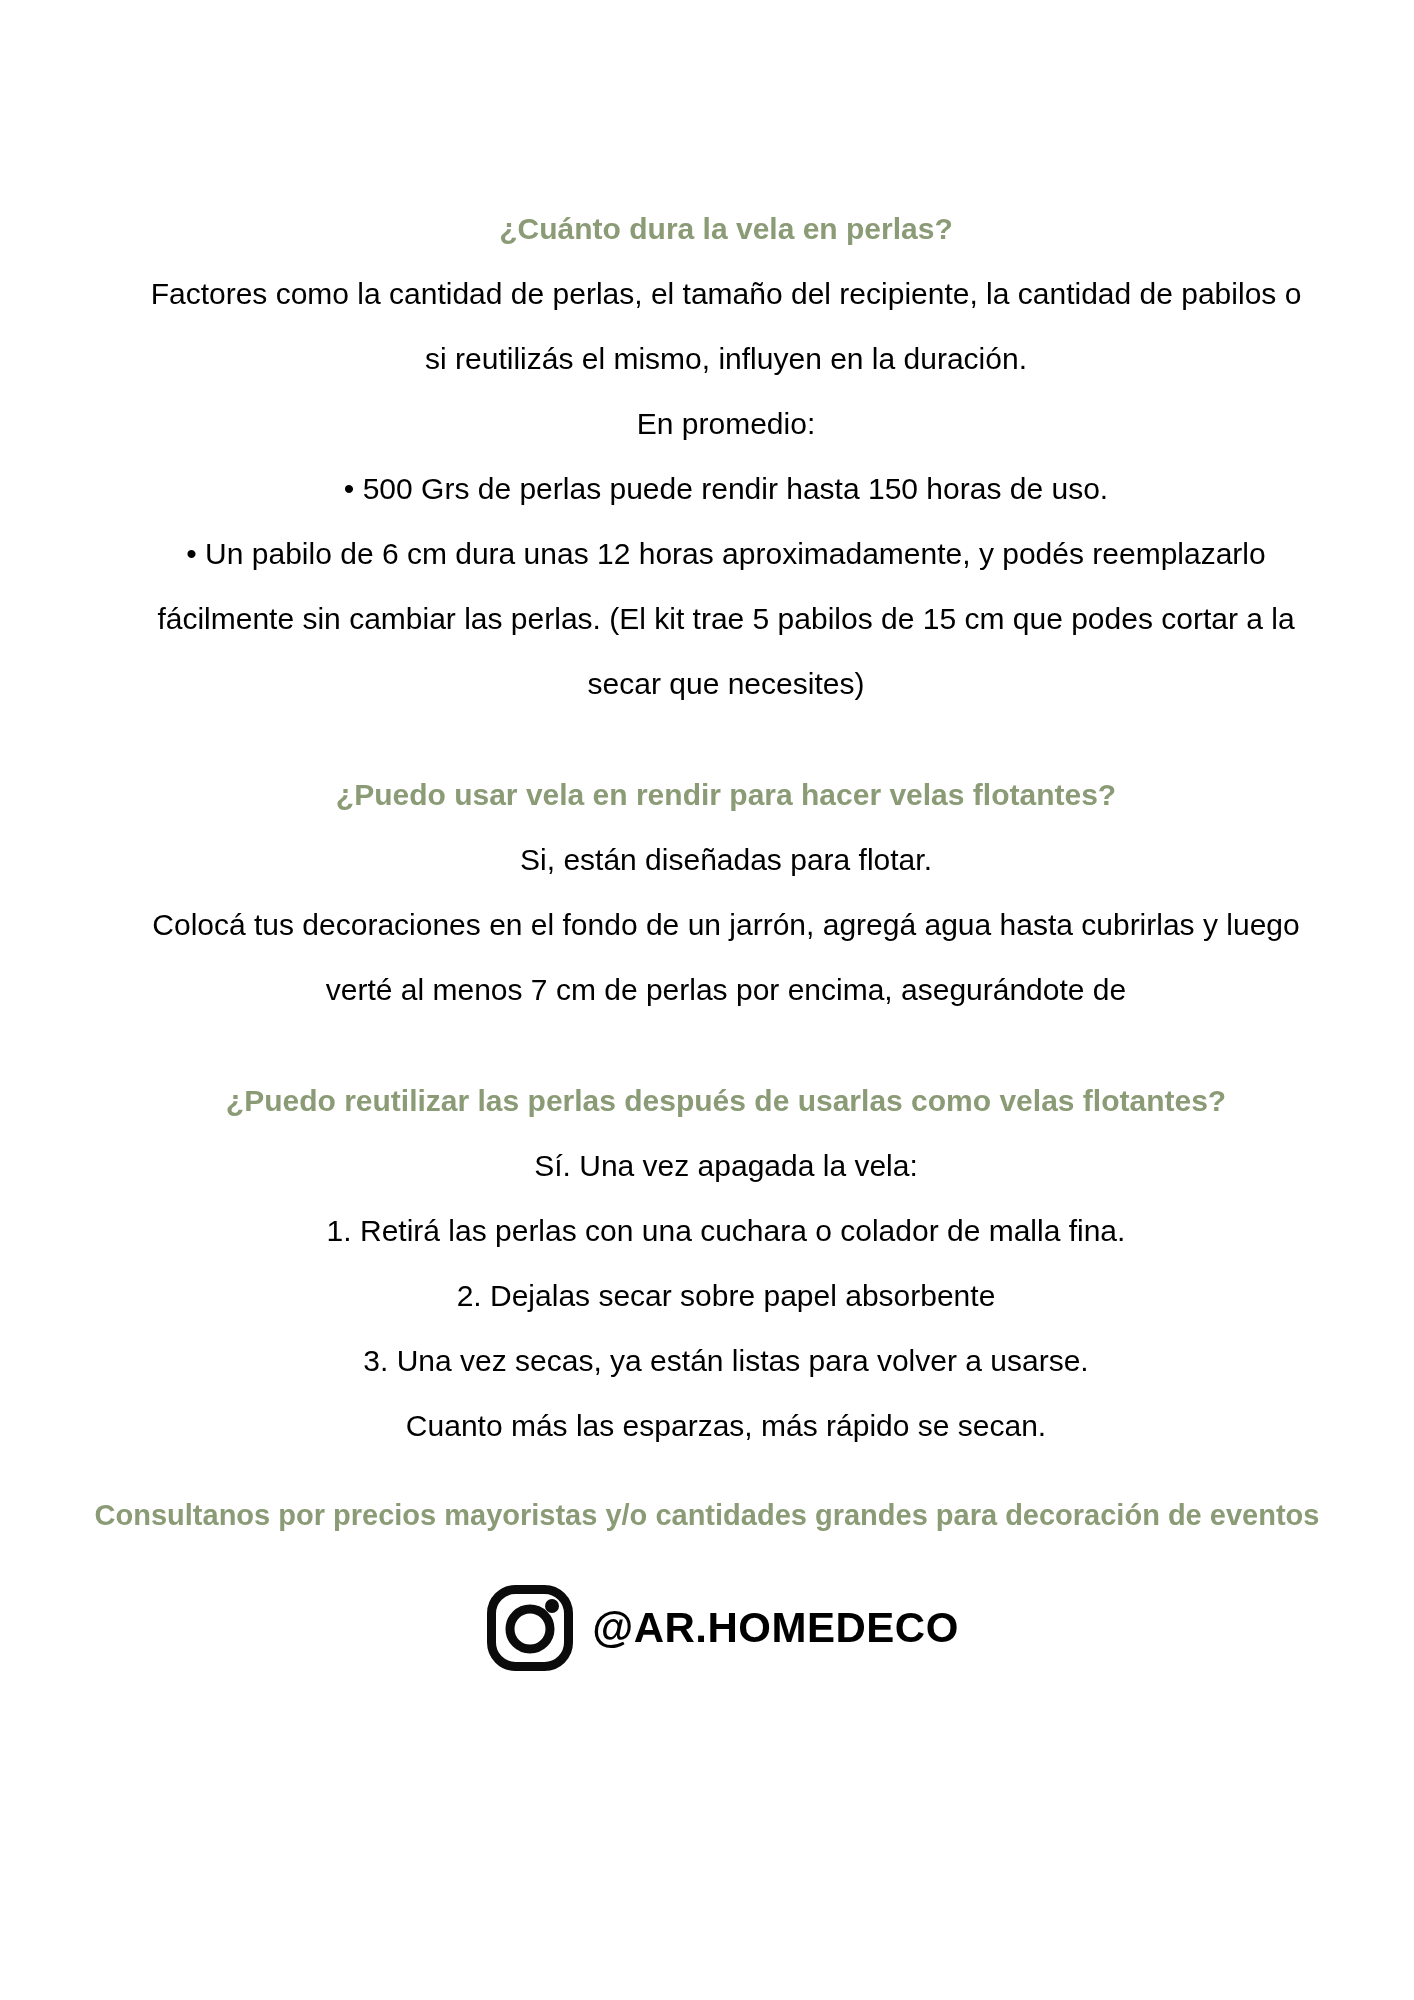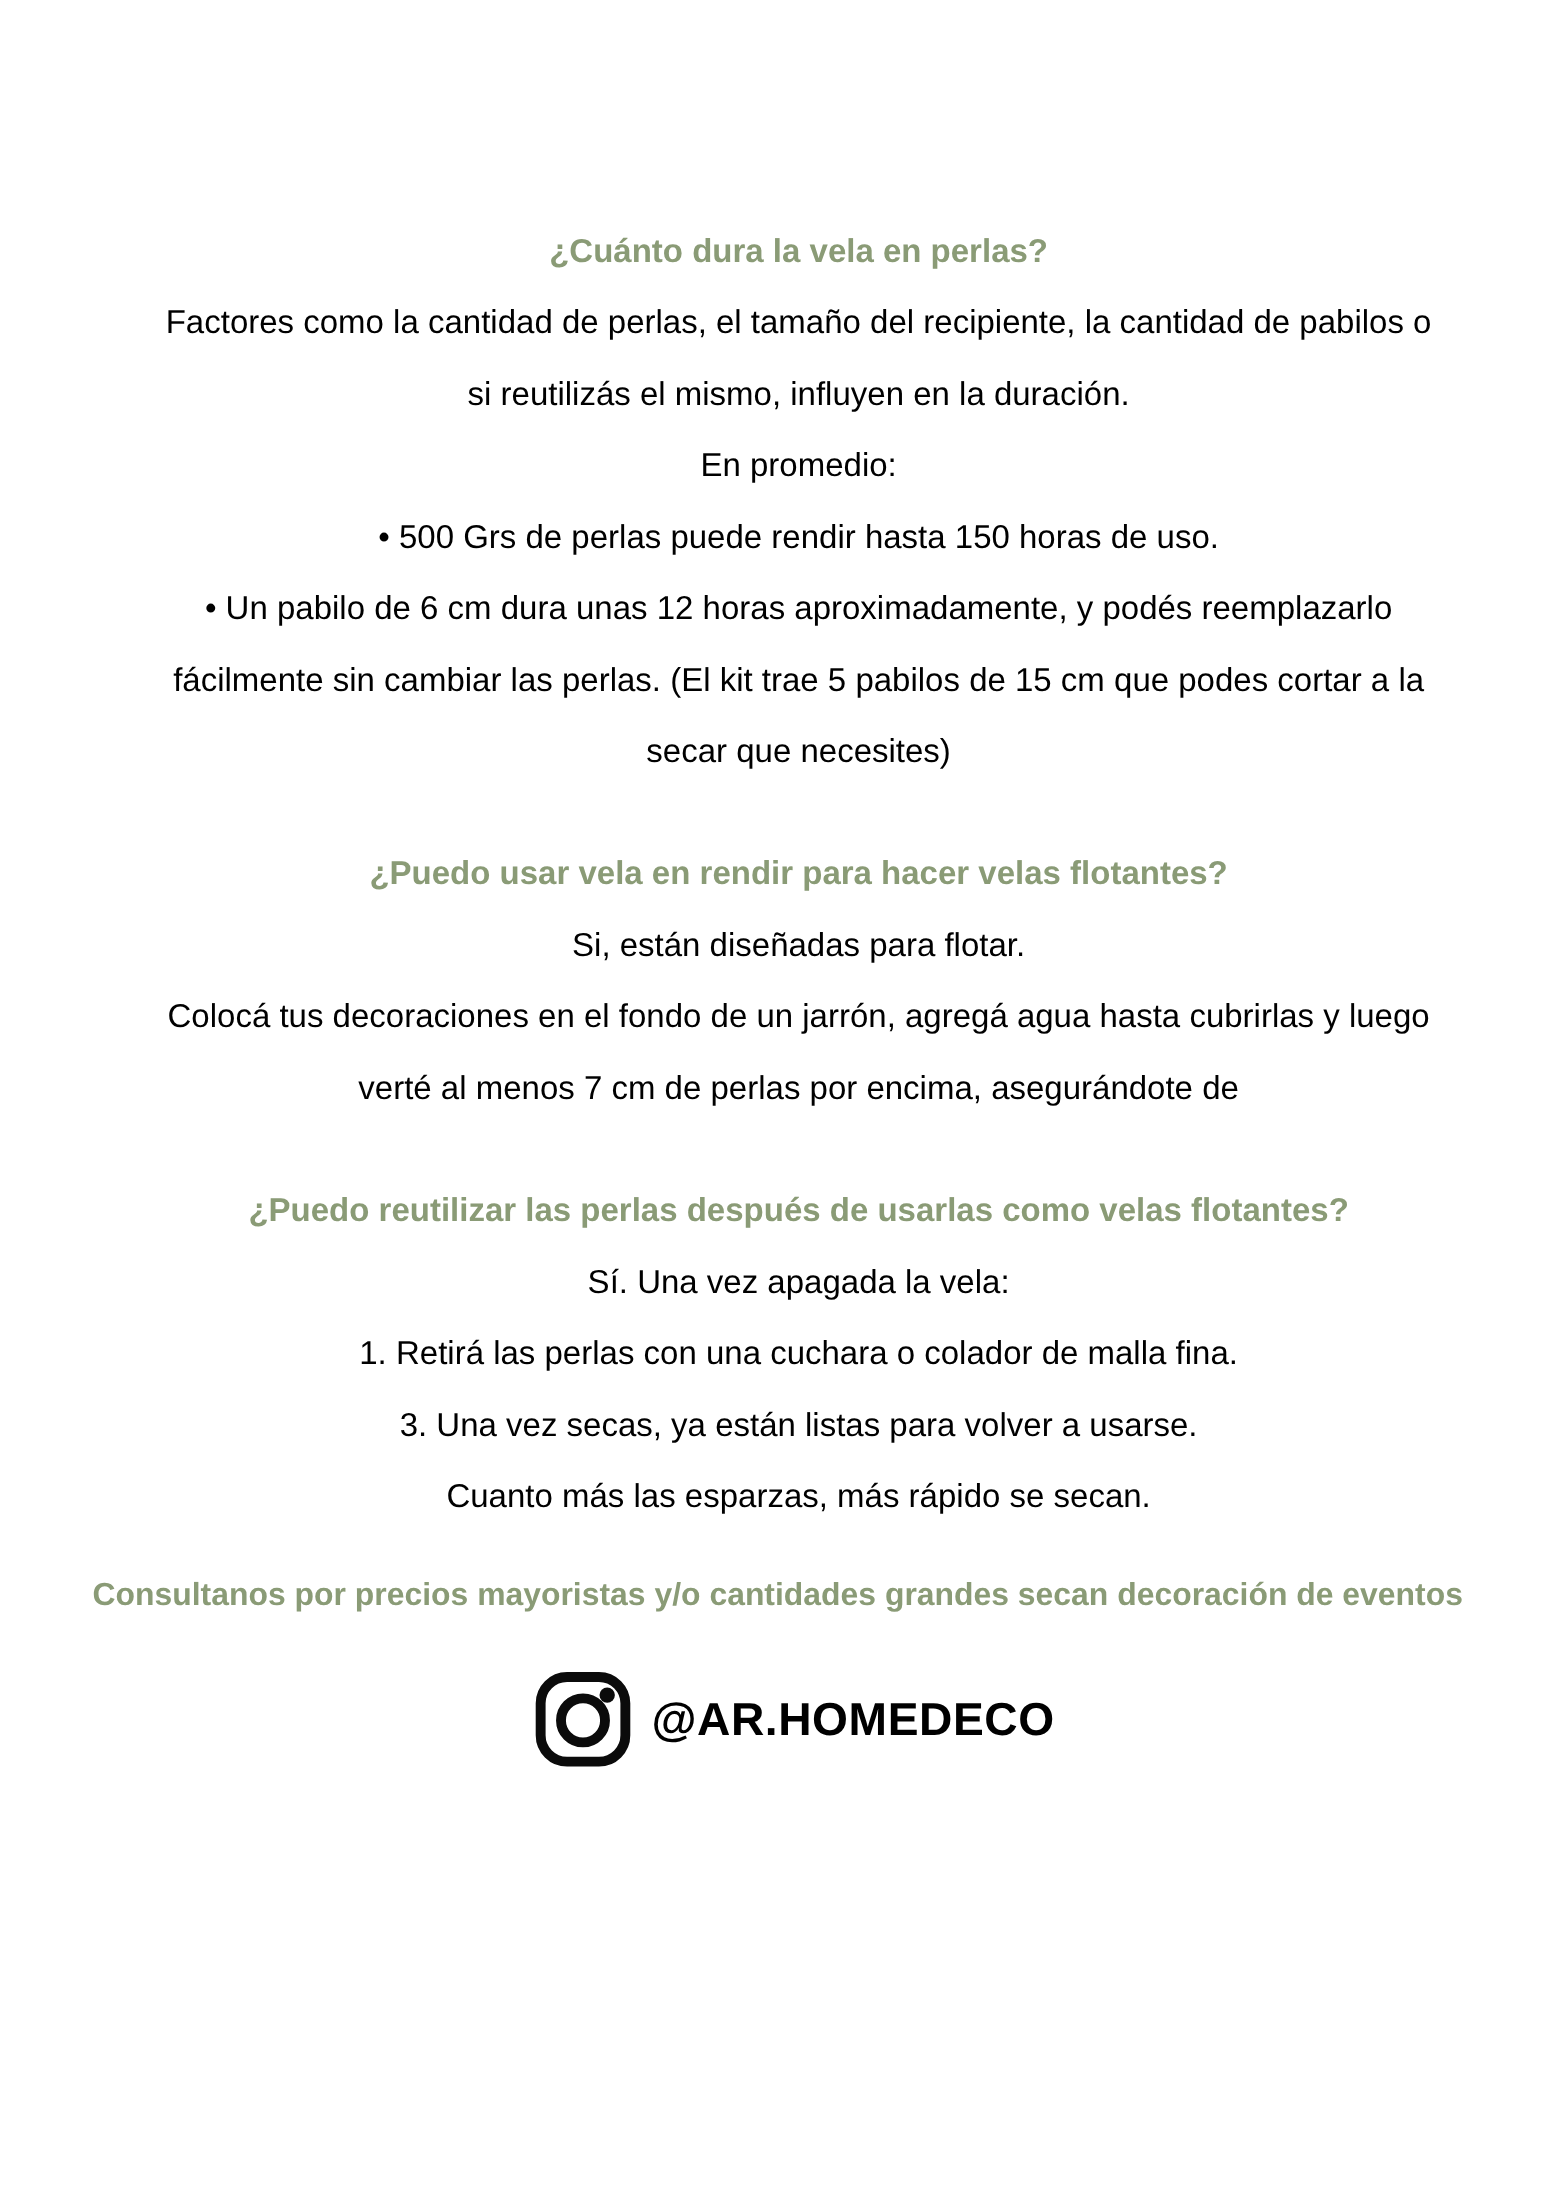--- a/index.html
+++ b/index.html
@@ -89,25 +89,26 @@
     <h2 class="question">¿Puedo usar vela en rendir para hacer velas flotantes?</h2>
     <div class="line">Si, están diseñadas para flotar.</div>
     <div class="line">Colocá tus decoraciones en el fondo de un jarrón, agregá agua hasta cubrirlas y luego</div>
     <div class="line">verté al menos 7 cm de perlas por encima, asegurándote de</div>
   </section>
 
   <section class="faq-section">
     <h2 class="question">¿Puedo reutilizar las perlas después de usarlas como velas flotantes?</h2>
     <div class="line">Sí. Una vez apagada la vela:</div>
     <div class="line">1. Retirá las perlas con una cuchara o colador de malla fina.</div>
+    <div class="line">2. Dejalas secar sobre papel absorbente</div>
     <div class="line">3. Una vez secas, ya están listas para volver a usarse.</div>
     <div class="line">Cuanto más las esparzas, más rápido se secan.</div>
   </section>
 
-  <p class="wholesale">Consultanos por precios mayoristas y/o cantidades grandes secan decoración de eventos</p>
+  <p class="wholesale">Consultanos por precios mayoristas y/o cantidades grandes para decoración de eventos</p>
 
   <div class="instagram-row">
     <span class="ig-icon">
       <svg width="88" height="88" viewBox="0 0 88 88" fill="none" xmlns="http://www.w3.org/2000/svg">
         <rect x="5.5" y="5.5" width="77" height="77" rx="24" stroke="#0b0b0b" stroke-width="9" fill="none"></rect>
         <circle cx="44" cy="45" r="20" stroke="#0b0b0b" stroke-width="9" fill="none"></circle>
         <circle cx="66" cy="22" r="7" fill="#0b0b0b"></circle>
       </svg>
     </span>
     <span class="ig-handle">@AR.HOMEDECO</span>

